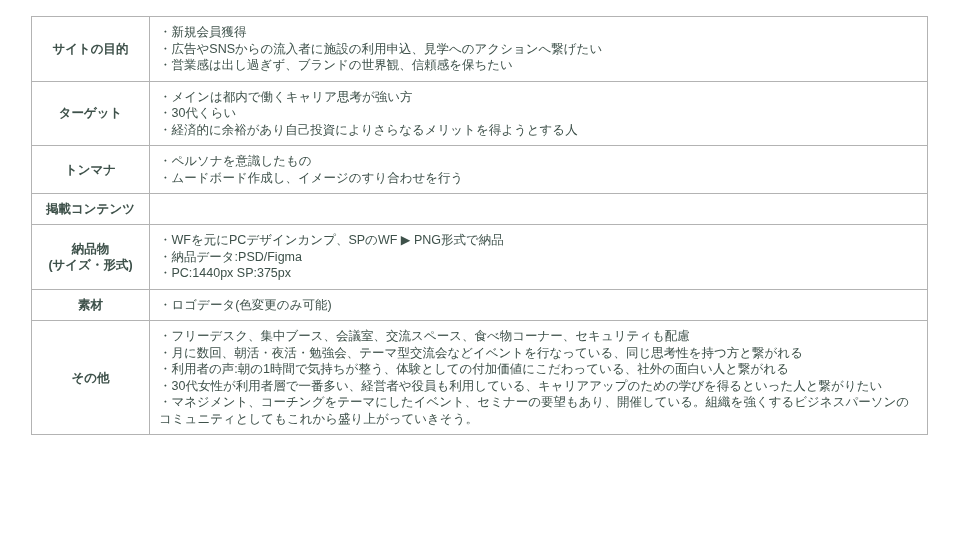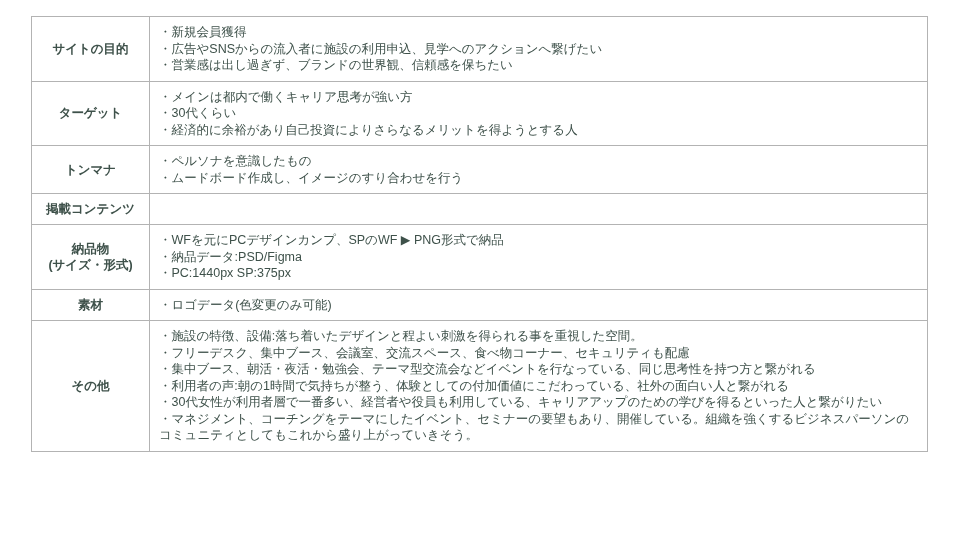--- a/index.html
+++ b/index.html
@@ -97,22 +97,21 @@
         </div>
         <div class="cell content-cell">
           <div class="item">・ロゴデータ(色変更のみ可能)</div>
         </div>
       </div>
       <div class="row">
         <div class="cell label-cell">
           <div>その他</div>
         </div>
         <div class="cell content-cell">
-          <div class="item">・施設の特徴、設備:落ち着いたデザインと程よい刺激を得られる事を重視した空間。</div>
           <div class="item">・フリーデスク、集中ブース、会議室、交流スペース、食べ物コーナー、セキュリティも配慮</div>
-          <div class="item">・集中ブース、朝活・夜活・勉強会、テーマ型交流会などイベントを行なっている、同じ思考性を持つ方と繋がれる</div>
+          <div class="item">・月に数回、朝活・夜活・勉強会、テーマ型交流会などイベントを行なっている、同じ思考性を持つ方と繋がれる</div>
           <div class="item">・利用者の声:朝の1時間で気持ちが整う、体験としての付加価値にこだわっている、社外の面白い人と繋がれる</div>
           <div class="item">・30代女性が利用者層で一番多い、経営者や役員も利用している、キャリアアップのための学びを得るといった人と繋がりたい</div>
           <div class="item">・マネジメント、コーチングをテーマにしたイベント、セミナーの要望もあり、開催している。組織を強くするビジネスパーソンのコミュニティとしてもこれから盛り上がっていきそう。</div>
         </div>
       </div>
     </div>
 </div>
 
 </body></html>

